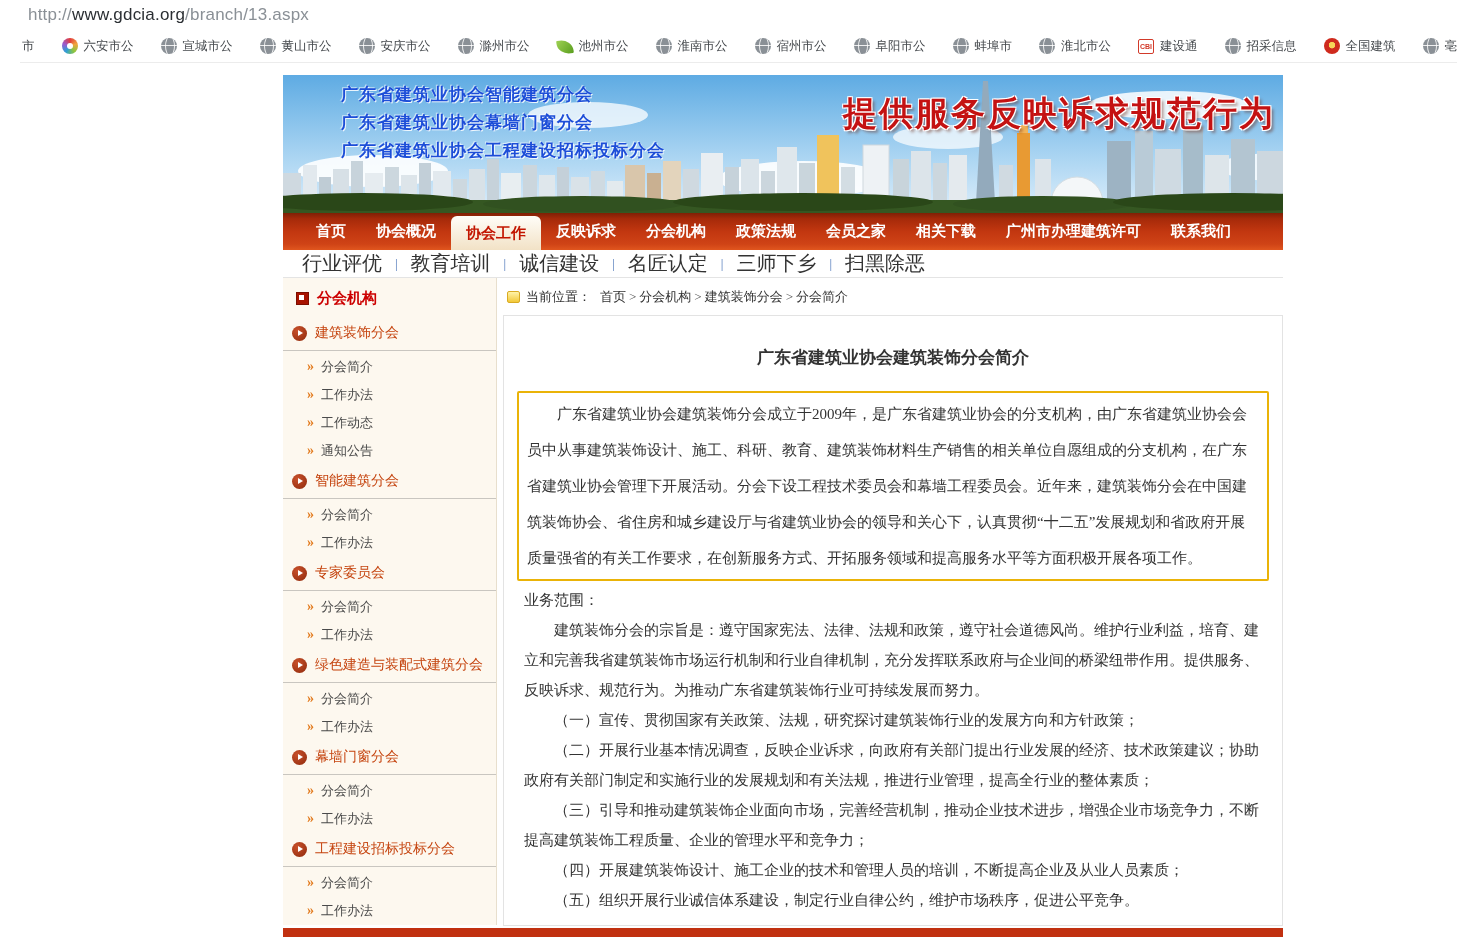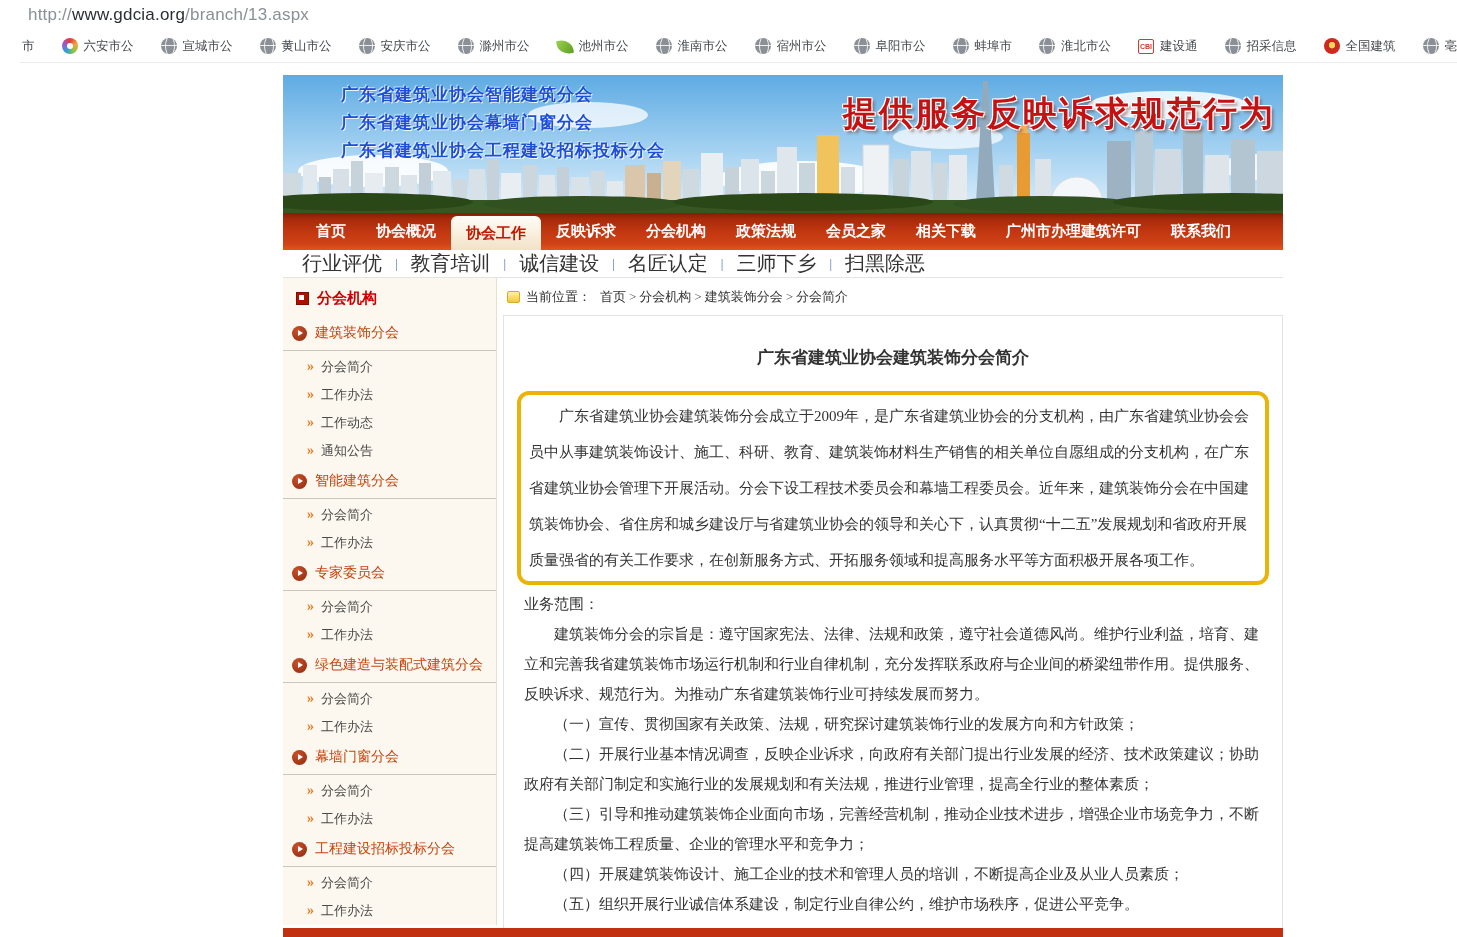--- a/index.html
+++ b/index.html
@@ -82,21 +82,21 @@
   .crumb { display:flex; align-items:center; gap:6px; padding:10px 2px 9px 4px;
            font-size:13px; color:#333; }
   .crumb-ico { width:13px; height:12px; flex:none; background:linear-gradient(180deg,#fff3a8,#f2c838);
                border:1px solid #d9ab22; border-radius:2px; }
   .crumb-link { color:#333; text-decoration:none; margin:0 3px; cursor:pointer; }
   .crumb-sep { color:#555; }
   .article { border:1px solid #e3e3e3; background:#fff; padding:16px 12px 10px; min-height:607px; }
   .a-title { font-size:17px; font-weight:bold; color:#333; text-align:center; margin:14px 0 22px; }
   .para { font-size:15px; line-height:30px; color:#333; }
   .para.indent { text-indent:2em; }
-  .hl-box { border:4px solid #eab308; border-radius:12px; padding:3px 8px; margin:6px 1px 2px; }
+  .hl-box { border:2px solid #eab308; border-radius:2px; padding:3px 8px; margin:6px 1px 2px; }
   .hl-box .para { line-height:36px; }
   .a-body { padding:0 8px; margin-top:4px; }
 
   .bottombar { position:absolute; left:283px; top:928px; width:1000px; height:9px; background:#c13010; }
 </style>
 </head>
 <body>
 
 <div class="page">
 

